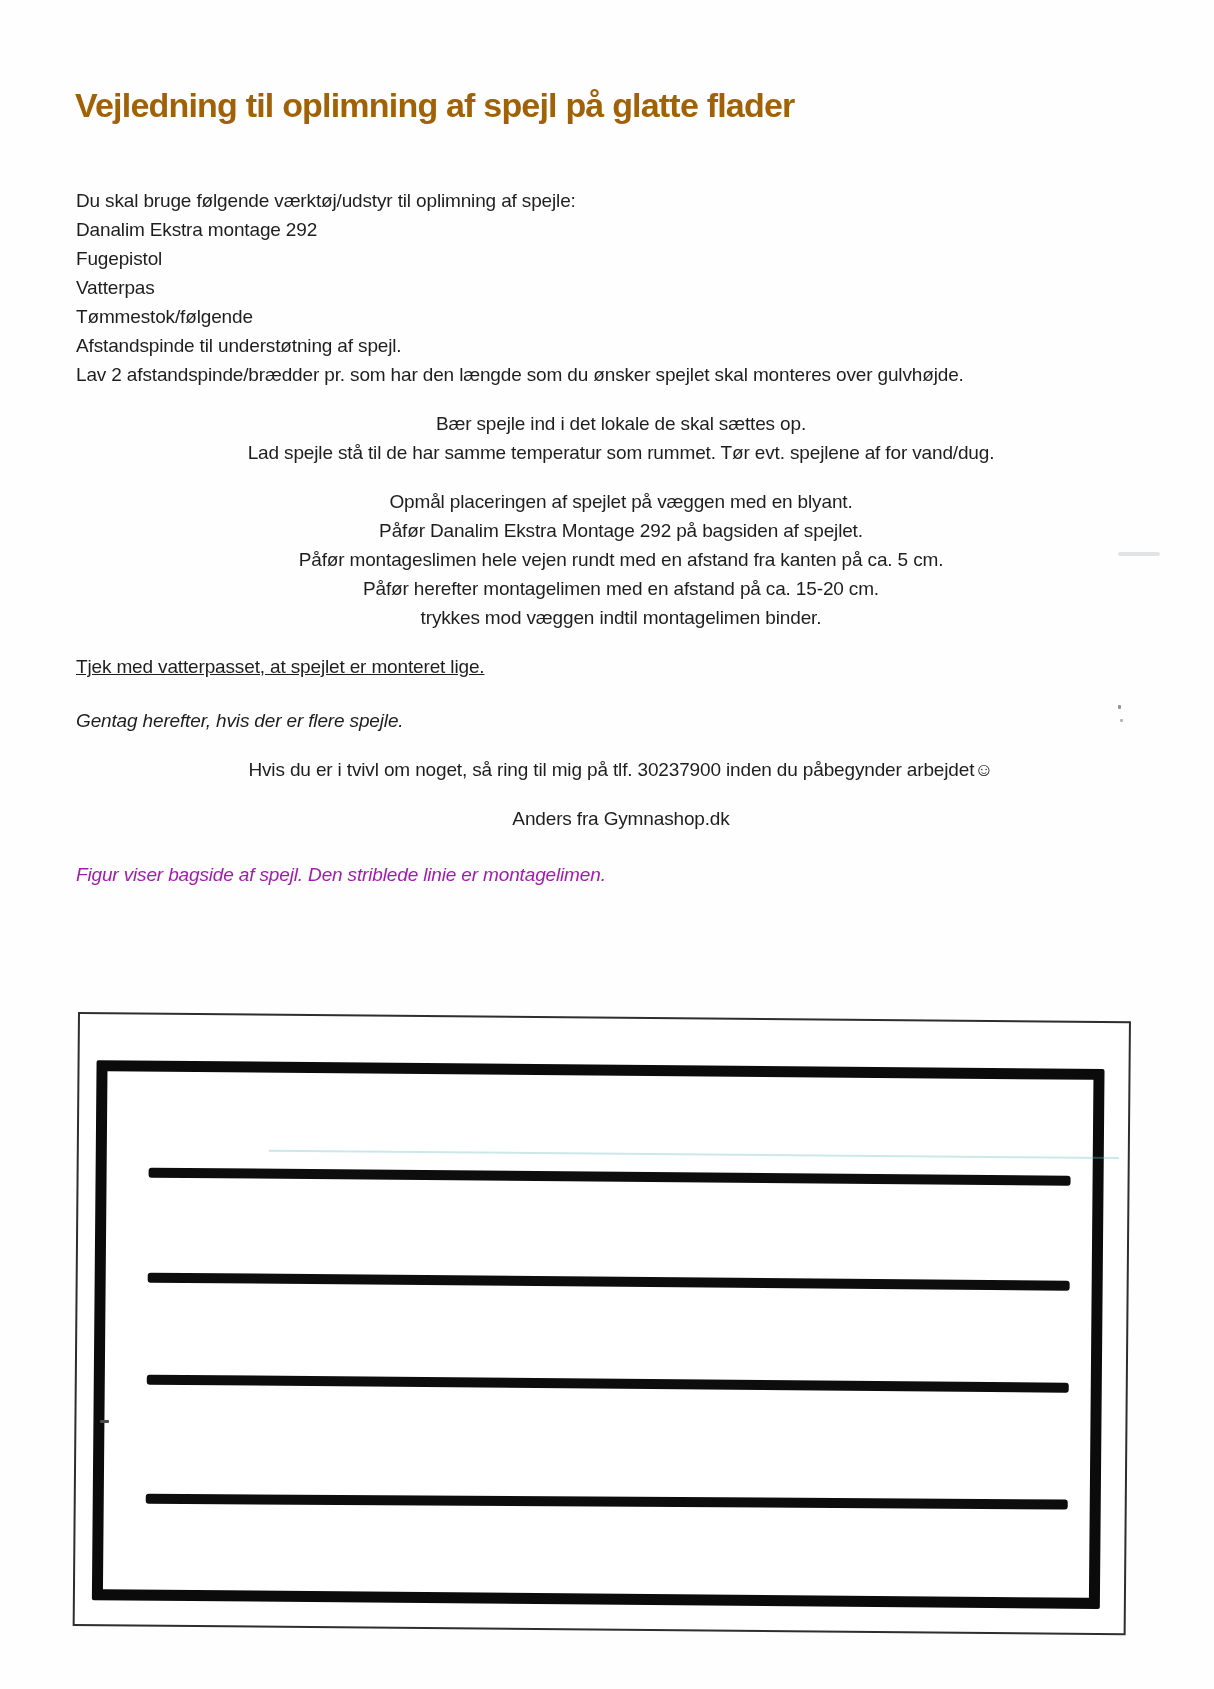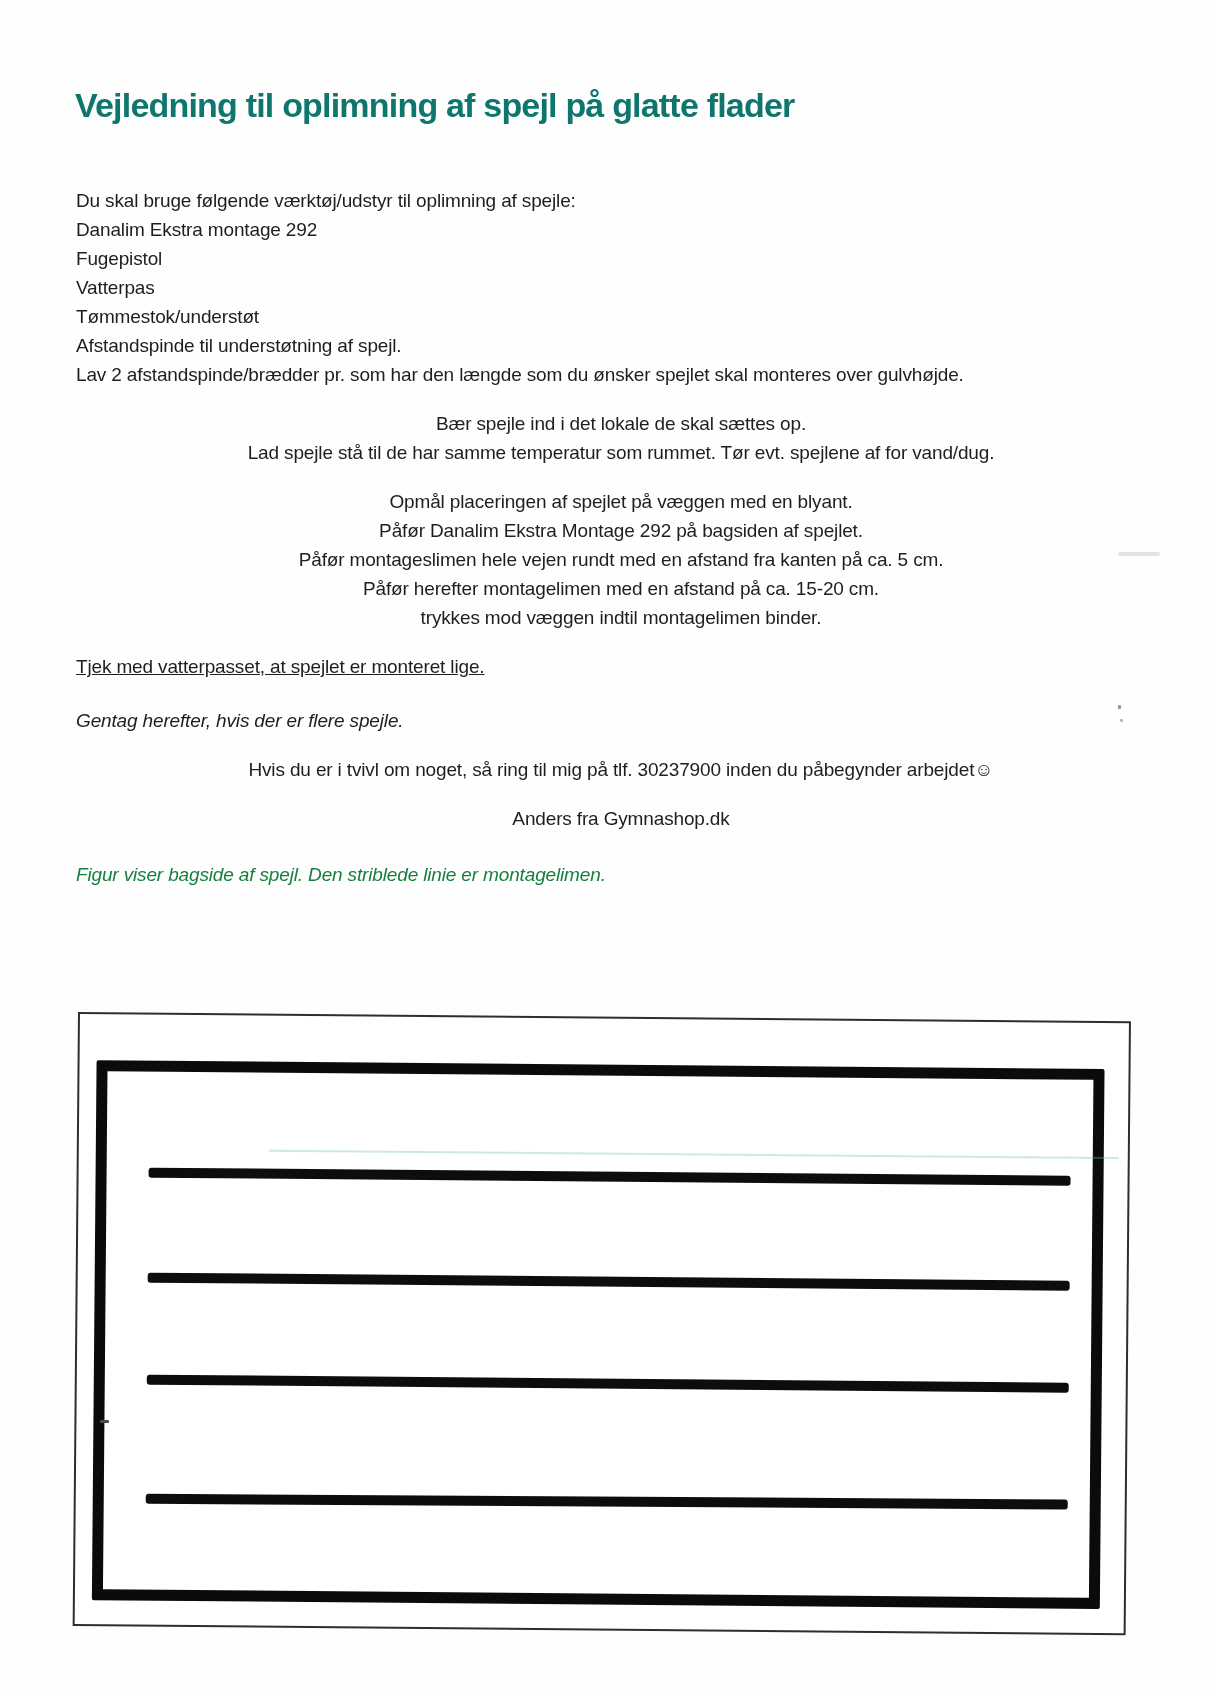--- a/index.html
+++ b/index.html
@@ -19,42 +19,42 @@
 
   
   .doc-title {
     position: absolute;
     left: 75px;
     top: 86px;
     margin: 0;
     font-size: 34px;
     font-weight: 700;
     letter-spacing: -0.8px;
-    color: #0f766e;
+    color: #a16207;
     white-space: nowrap;
   }
   .text-flow {
     position: absolute;
     left: 76px;
     top: 186px;
     width: 1090px;
     font-size: 19px;
     line-height: 29px;
     letter-spacing: -0.15px;
   }
   .text-flow .line { white-space: nowrap; }
   .para { margin: 0 0 0 0; }
   .gap26 { margin-top: 20px; text-align: center; }
   .gap20 { margin-top: 20px; text-decoration: underline; }
   .gap25 { margin-top: 25px; font-style: italic; }
   .gap27 { margin-top: 27px; }
   .caption {
     font-style: italic;
     white-space: pre-wrap;
-    color: #15803d;
+    color: #a21caf;
   }
 
   
   .figure {
     position: absolute;
     left: 78px;
     top: 1012px;
     width: 1053px;
     height: 614px;
     border: 2px solid #2e2e2e;
@@ -111,21 +111,21 @@
 
   <h1 class="doc-title">Vejledning til oplimning af spejl på glatte flader</h1>
 
   <div class="text-flow">
 
     <div class="para">
       <div class="line">Du skal bruge følgende værktøj/udstyr til oplimning af spejle:</div>
       <div class="line">Danalim Ekstra montage 292</div>
       <div class="line">Fugepistol</div>
       <div class="line">Vatterpas</div>
-      <div class="line">Tømmestok/understøt</div>
+      <div class="line">Tømmestok/følgende</div>
       <div class="line">Afstandspinde til understøtning af spejl.</div>
       <div class="line">Lav 2 afstandspinde/brædder pr. som har den længde som du ønsker spejlet skal monteres over gulvhøjde.</div>
     </div>
 
     <div class="para gap26">
       <div class="line">Bær spejle ind i det lokale de skal sættes op.</div>
       <div class="line">Lad spejle stå til de har samme temperatur som rummet. Tør evt. spejlene af for vand/dug.</div>
     </div>
 
     <div class="para gap26">

